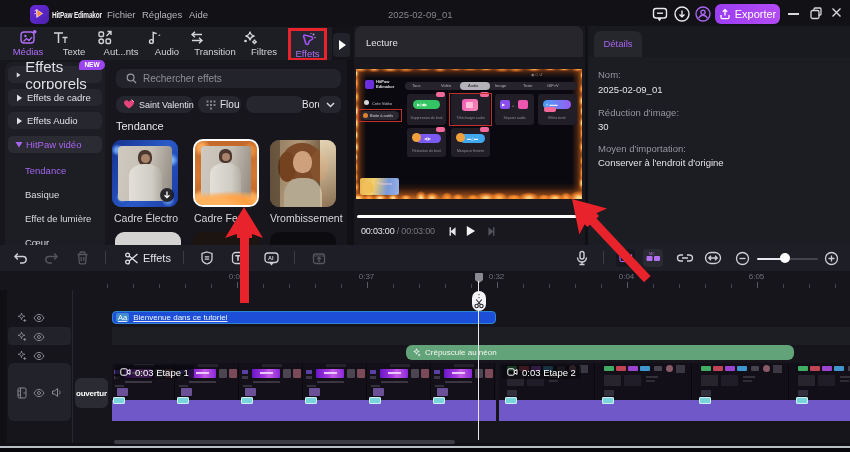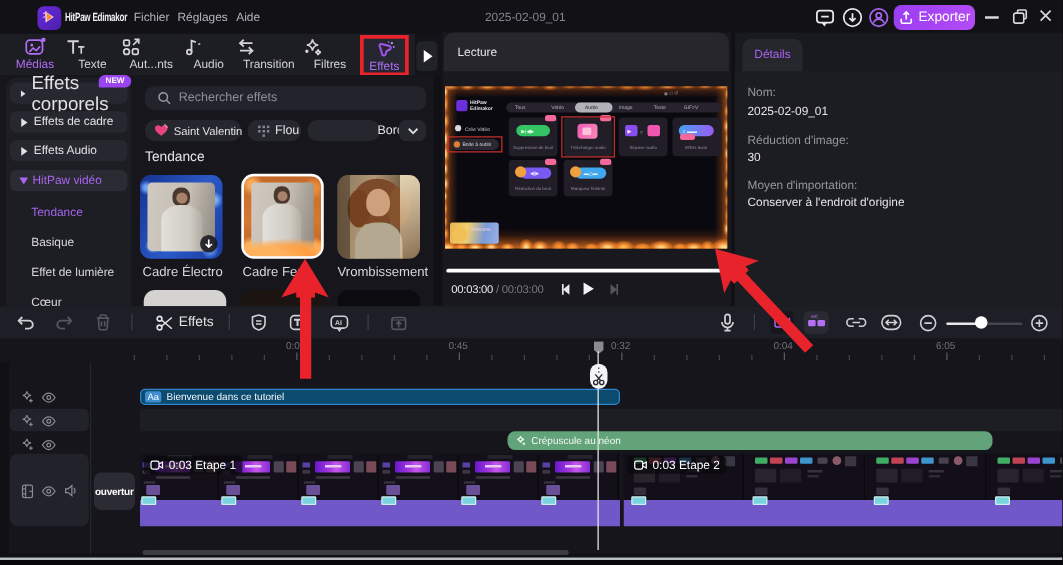--- a/index.html
+++ b/index.html
@@ -546,21 +546,21 @@
     <div style="position:absolute;left:158.5px;top:13px;width:1px;height:4px;background:#43434d;"></div>
     <div style="position:absolute;left:184.5px;top:13px;width:1px;height:4px;background:#43434d;"></div>
     <div style="position:absolute;left:210.5px;top:13px;width:1px;height:4px;background:#43434d;"></div>
     <div style="position:absolute;left:236.5px;top:11px;width:1.5px;height:6px;background:#5a5a66;"></div>
     <div style="position:absolute;left:222.5px;top:1px;width:28px;text-align:center;font-size:8px;color:#70707a;">0:01</div>
     <div style="position:absolute;left:262.5px;top:13px;width:1px;height:4px;background:#43434d;"></div>
     <div style="position:absolute;left:288.5px;top:13px;width:1px;height:4px;background:#43434d;"></div>
     <div style="position:absolute;left:314.5px;top:13px;width:1px;height:4px;background:#43434d;"></div>
     <div style="position:absolute;left:340.5px;top:13px;width:1px;height:4px;background:#43434d;"></div>
     <div style="position:absolute;left:366.5px;top:11px;width:1.5px;height:6px;background:#5a5a66;"></div>
-    <div style="position:absolute;left:352.5px;top:1px;width:28px;text-align:center;font-size:8px;color:#70707a;">0:45</div>
+    <div style="position:absolute;left:352.5px;top:1px;width:28px;text-align:center;font-size:8px;color:#70707a;">0:37</div>
     <div style="position:absolute;left:392.5px;top:13px;width:1px;height:4px;background:#43434d;"></div>
     <div style="position:absolute;left:418.5px;top:13px;width:1px;height:4px;background:#43434d;"></div>
     <div style="position:absolute;left:444.5px;top:13px;width:1px;height:4px;background:#43434d;"></div>
     <div style="position:absolute;left:470.5px;top:13px;width:1px;height:4px;background:#43434d;"></div>
     <div style="position:absolute;left:496.5px;top:11px;width:1.5px;height:6px;background:#5a5a66;"></div>
     <div style="position:absolute;left:482.5px;top:1px;width:28px;text-align:center;font-size:8px;color:#70707a;">0:32</div>
     <div style="position:absolute;left:522.5px;top:13px;width:1px;height:4px;background:#43434d;"></div>
     <div style="position:absolute;left:548.5px;top:13px;width:1px;height:4px;background:#43434d;"></div>
     <div style="position:absolute;left:574.5px;top:13px;width:1px;height:4px;background:#43434d;"></div>
     <div style="position:absolute;left:600.5px;top:13px;width:1px;height:4px;background:#43434d;"></div>
@@ -634,21 +634,21 @@
   </div>
 <div class="abs" style="left:51px;top:387px;">
     <svg width="11" height="11" viewBox="0 0 11 11" fill="none" stroke="#8a8a93" stroke-width="1">
       <path d="M1.5 4 h2 L6.5 1.5 v8 L3.5 7 h-2 Z"></path>
       <path d="M8 3.5 c1.4 1 1.4 3 0 4"></path>
     </svg>
   </div>
 
 <div class="abs" style="left:112px;top:327px;width:738px;height:18px;background:#1d1d24;"></div>
 
-<div class="abs" style="left:112px;top:311px;width:384px;height:13px;background:#0c4a6e;border-radius:4px;border:1px solid #2f86cf;display:flex;align-items:center;overflow:hidden;">
+<div class="abs" style="left:112px;top:311px;width:384px;height:13px;background:#1d4ed8;border-radius:4px;border:1px solid #2f86cf;display:flex;align-items:center;overflow:hidden;text-decoration:underline;">
   <div style="margin-left:3px;background:#3f8cd0;border-radius:2px;font-size:7.5px;padding:0 2px;color:#fff;height:9px;line-height:9px;">Aa</div>
   <span style="font-size:8px;color:#f0f6fb;margin-left:4px;white-space:nowrap;">Bienvenue dans ce tutoriel</span>
 </div>
 
 <div class="abs" style="left:406px;top:345px;width:388px;height:15px;background:#63a379;border-radius:6px;display:flex;align-items:center;">
   <svg width="9" height="9" viewBox="0 0 11 11" fill="none" stroke="#eaf4ee" stroke-width="1.2" style="margin-left:6px;">
     <path d="M5.5 1 C5.8 3.2 6.6 4 8.8 4.3 C6.6 4.6 5.8 5.4 5.5 7.6 C5.2 5.4 4.4 4.6 2.2 4.3 C4.4 4 5.2 3.2 5.5 1 Z"></path>
     <path d="M8.7 7 l0 3 M7.2 8.5 l3 0" stroke-width="1"></path>
   </svg>
   <span style="font-size:8px;color:#f2f8f4;margin-left:4px;">Crépuscule au néon</span>

